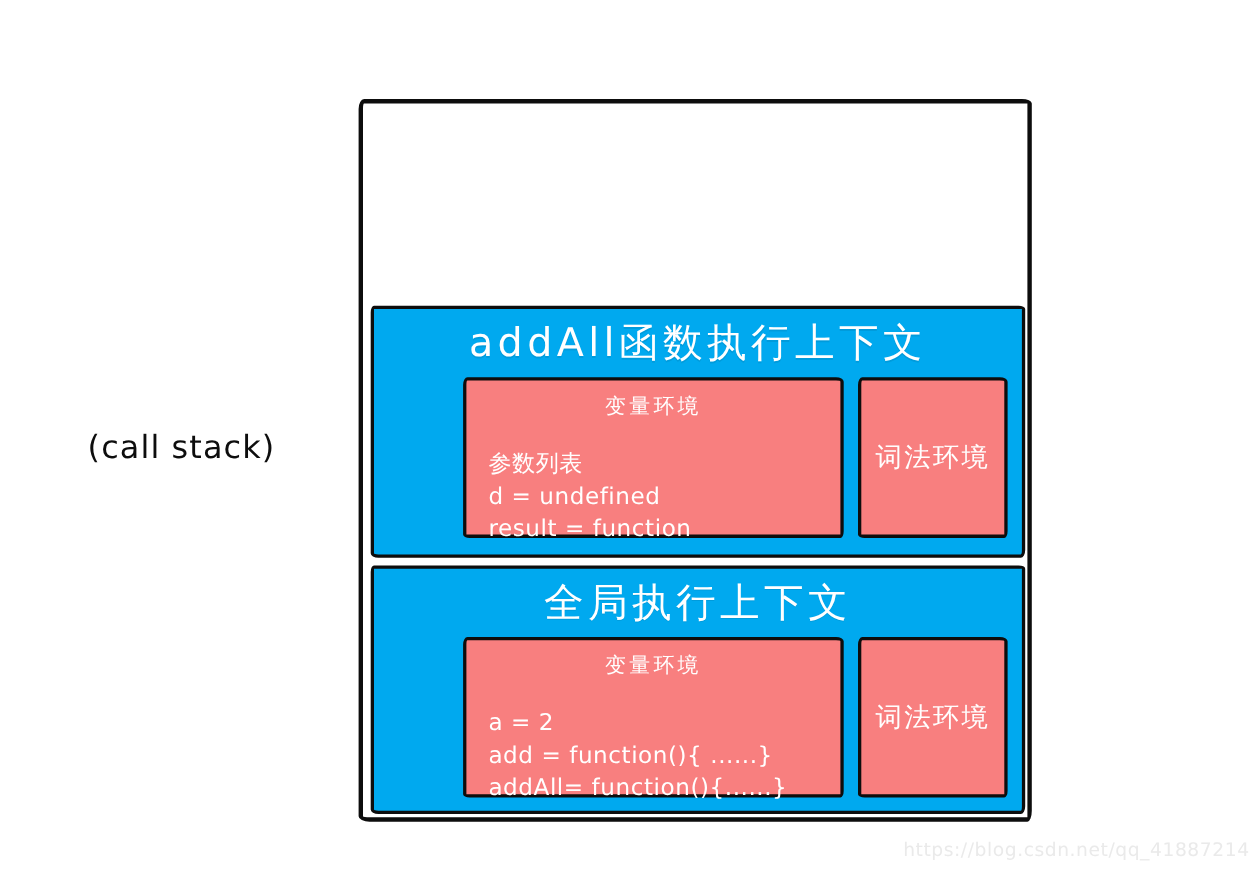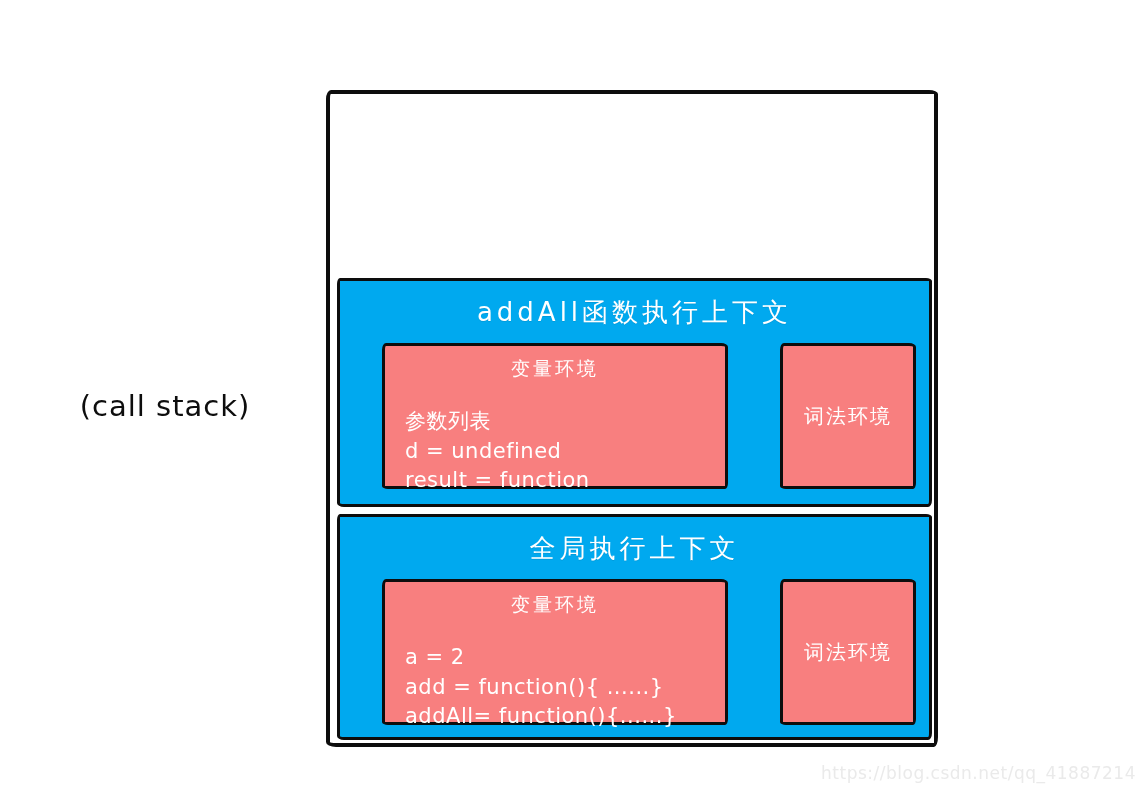--- a/index.html
+++ b/index.html
@@ -34,46 +34,46 @@
     position:absolute; left:7px; width:595px;
     background:var(--blue,#00a9ef);
     border:3px solid var(--ink,#0d0d0d);
     border-radius:3px 6px 4px 7px / 6px 3px 7px 4px;
   }
   .frame-1 { top:184px; height:229px; }
   .frame-2 { top:420px; height:226px; }
 
   .frame-title {
     height:62px; display:flex; align-items:center; justify-content:center;
-    color:#ffffff; font-size:26px; letter-spacing:4px;
+    color:#ffffff; font-size:36px; letter-spacing:4px;
     text-shadow:0 1px 0 rgba(0,0,0,0.08);
   }
 
   .env-row {
     height:146px; margin:0 13px 0 42px;
     display:flex; justify-content:space-between; align-items:stretch;
   }
   .env-box {
     background:var(--salmon,#f87f7f);
     border:3px solid var(--ink,#0d0d0d);
     border-radius:4px 7px 3px 6px / 7px 4px 6px 3px;
     color:#ffffff;
   }
-  .var-env { width:346px; display:flex; flex-direction:column; }
+  .var-env { width:346px; display:flex; flex-direction:column;margin-left:39px; }
   .env-title {
     text-align:center; padding-top:10px;
     font-size:19px; letter-spacing:3px;
   }
   .env-lines {
     margin:25px 0 0 20px;
     font-size:21px; line-height:29.5px; letter-spacing:0.5px;
   }
   .lex-env {
     width:136px; display:flex; align-items:center; justify-content:center;
-    font-size:20px; letter-spacing:2px; text-align:center;
+    font-size:24px; letter-spacing:2px; text-align:center;
   }
 
   .watermark {
     position:absolute; right:6px; bottom:11px;
     color:var(--wm,#eaeaea); font-size:17px; letter-spacing:0.5px;
   }
 </style>
 </head>
 <body>
 

